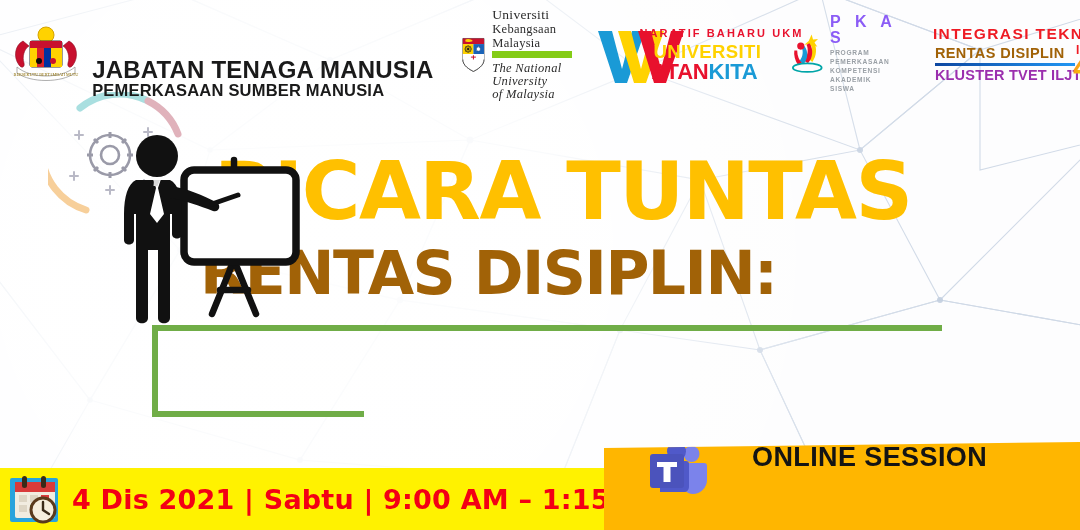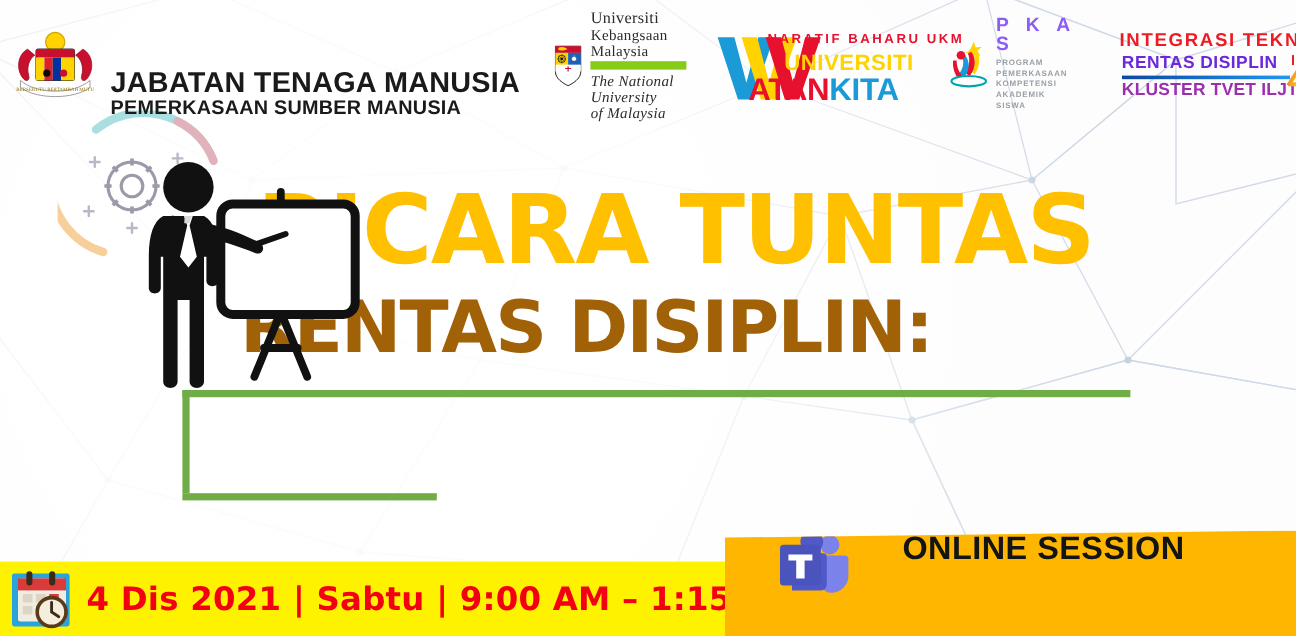--- a/index.html
+++ b/index.html
@@ -63,22 +63,22 @@
     position:absolute; left:44px; top:2px;
     font-size:11px; font-weight:bold; letter-spacing:2.1px; color:#e8112d;
     white-space:nowrap;
   }
   .nbu-mid {
     position:absolute; left:58px; top:16px;
     font-size:18.5px; font-weight:bold; letter-spacing:.4px; color:#ffd200;
     white-space:nowrap;
   }
   .nbu-bot {
-    position:absolute; left:28px; top:34px;
-    font-size:26px; font-weight:bold; letter-spacing:-.2px; white-space:nowrap;
+    position:absolute; left:56px; top:34px;
+    font-size:22px; font-weight:bold; letter-spacing:-.2px; white-space:nowrap;
   }
   .nbu-bot .a { color:#e8112d; }
   .nbu-bot .b { color:#1a9ad6; }
 
   
   .logo-pkas { margin-left:26px; gap:6px; }
   .pkas-text { line-height:1; }
   .pkas-main {
     font-size:16px; font-weight:bold; letter-spacing:5px; color:#8b5cf6;
   }
@@ -89,21 +89,21 @@
 
   
   .logo-int { margin-left:30px; }
   .int-wrap { position:relative; width:200px; height:62px; }
   .int-l1 {
     position:absolute; left:0; top:2px; font-size:15.5px; font-weight:bold;
     letter-spacing:1.4px; color:#ee1b24; white-space:nowrap;
   }
   .int-l2 {
     position:absolute; left:2px; top:22px; font-size:14.5px; font-weight:bold;
-    letter-spacing:.4px; color:#6d28d9; white-space:nowrap;
+    letter-spacing:.4px; color:#a16207; white-space:nowrap;
   }
   .int-rule {
     position:absolute; left:2px; top:40px; width:140px; height:3px;
     background:linear-gradient(90deg,#0d47a1,#2196f3);
   }
   .int-l3 {
     position:absolute; left:2px; top:44px; font-size:14.5px; font-weight:bold;
     letter-spacing:.2px; color:#9b2fae; white-space:nowrap;
   }
   .int-ir {

